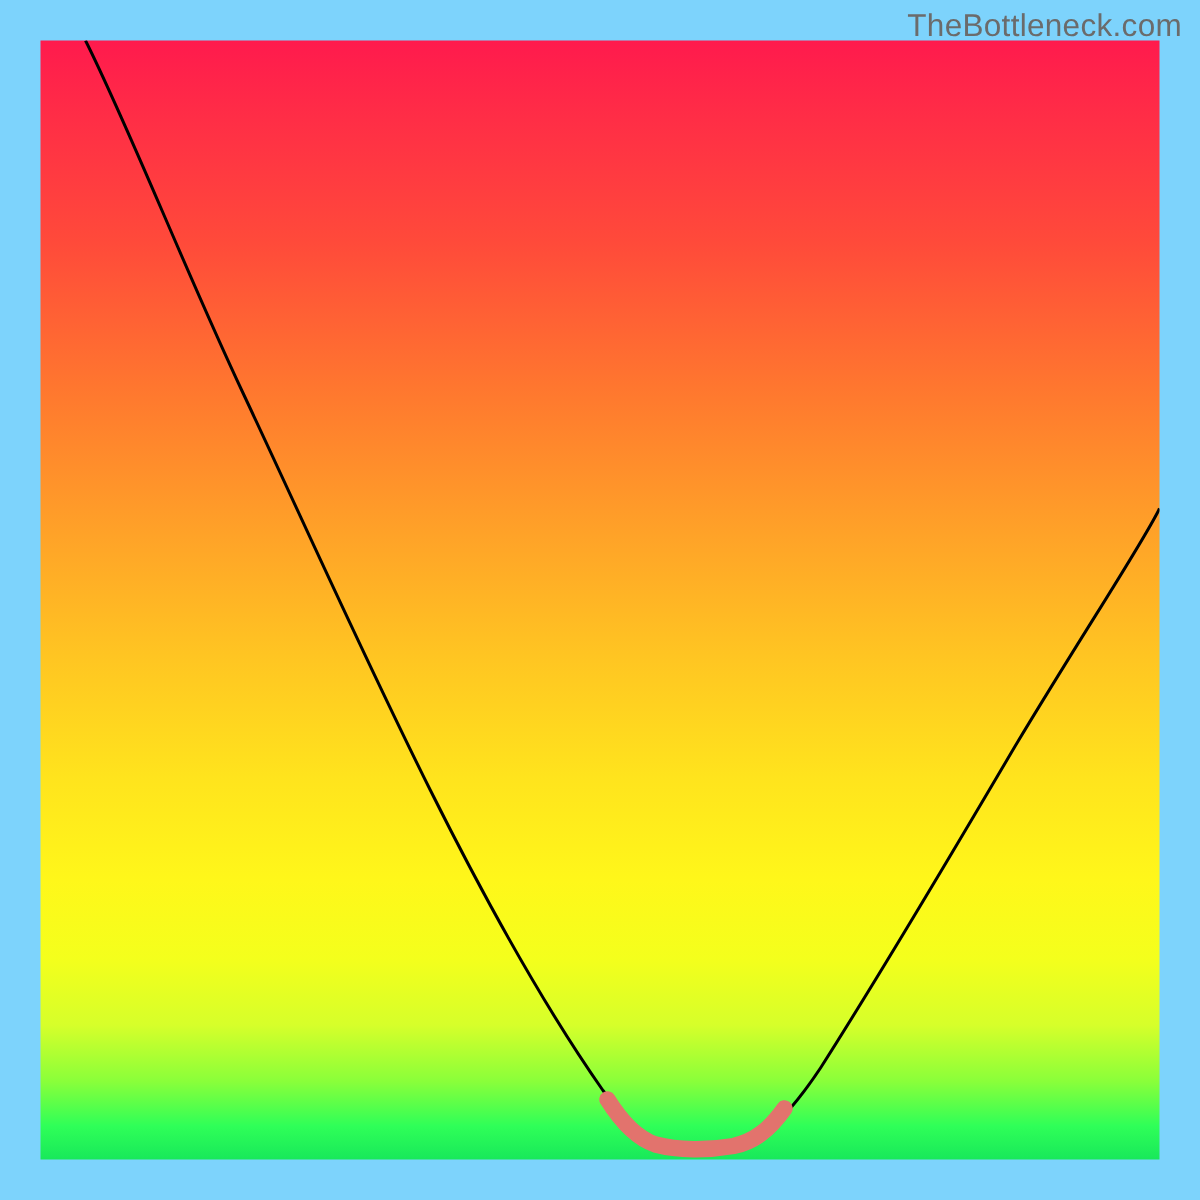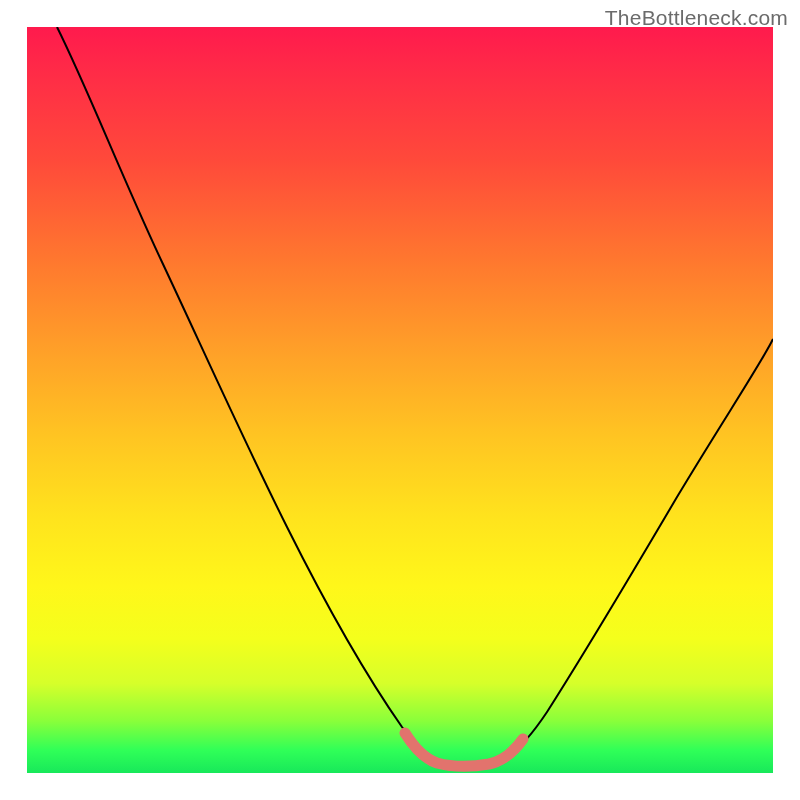--- a/index.html
+++ b/index.html
@@ -8,21 +8,21 @@
     width: 800px;
     height: 800px;
     background: #000;
     overflow: hidden;
     font-family: Arial, Helvetica, sans-serif;
   }
   .frame {
     position: relative;
     width: 800px;
     height: 800px;
-    background: #ffffff;
+    background: #7dd3fc;
   }
   .plot-area {
     position: absolute;
     left: 27px;
     top: 27px;
     width: 746px;
     height: 746px;
     
     background: linear-gradient(
       to bottom,

